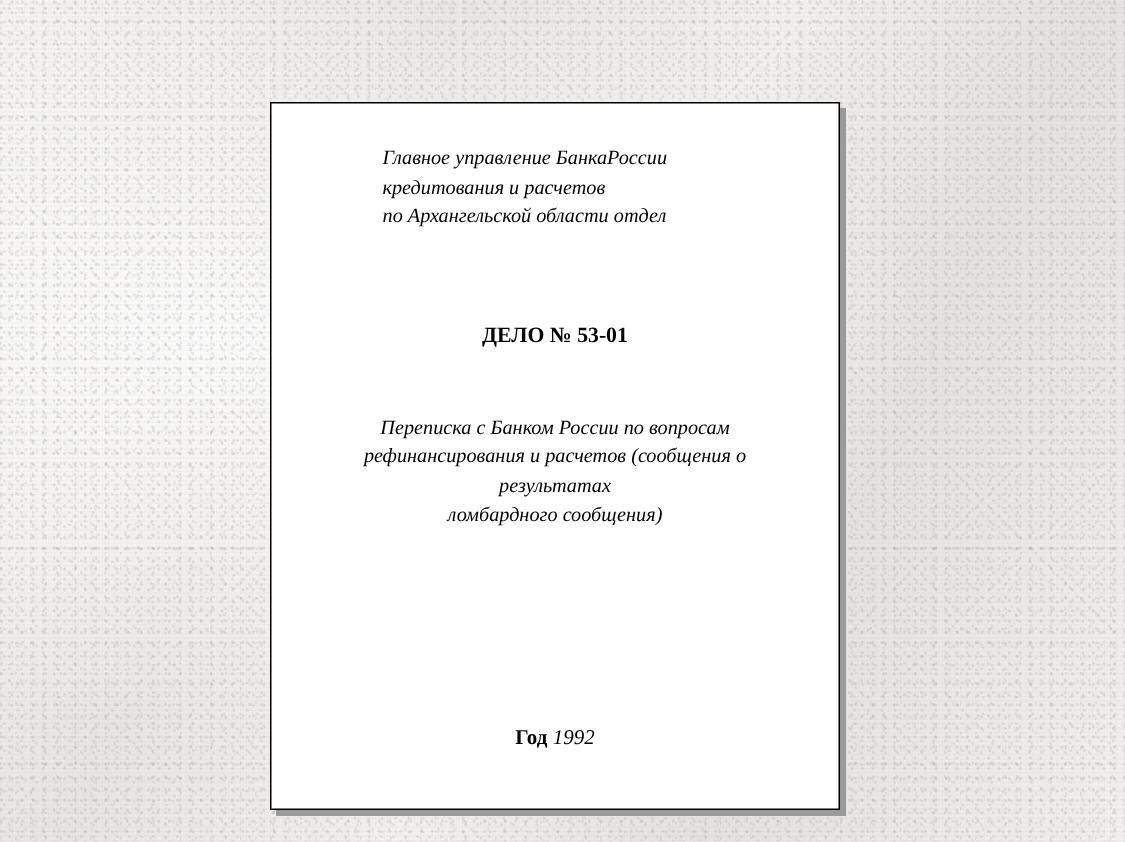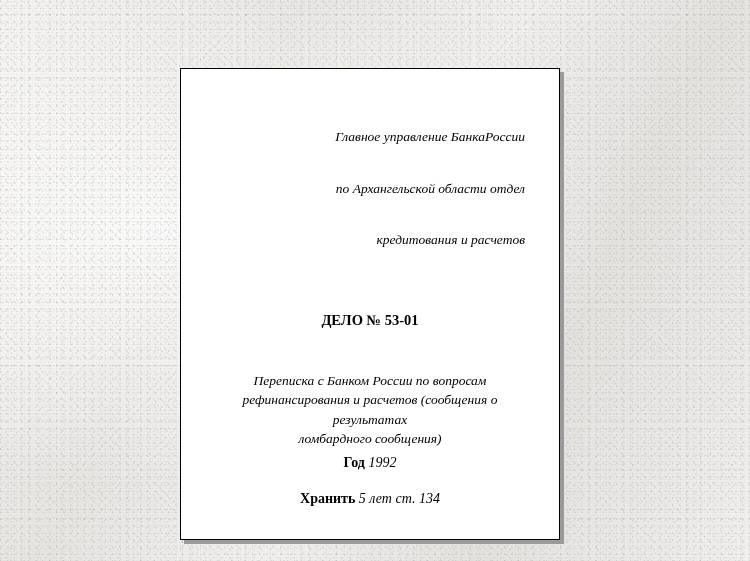--- a/index.html
+++ b/index.html
@@ -81,22 +81,21 @@
     text-align: center;
     font-style: italic;
     font-size: 13.5px;
     line-height: 1.45;
     color: #000;
     margin-top: 4px;
     padding-left: 40px;
   }
   .org-line {
     display: block;
-    text-align: right;
-    margin-top: 32px;
+    text-align: left;
   }
   .case-no {
     text-align: center;
     font-weight: bold;
     font-size: 14.5px;
     margin-top: 62px;
   }
   .subject {
     text-align: center;
     font-style: italic;
@@ -128,39 +127,35 @@
   <div class="noise"></div>
 
 
   <div class="doc-shadow"></div>
 
   <div class="doc">
     <div class="doc-inner">
 
       <div class="org-block">
         <span class="org-line">Главное управление  БанкаРоссии</span>
+        <span class="org-line">кредитования и расчетов</span>
         <span class="org-line">по Архангельской области отдел</span>
-        <span class="org-line">кредитования и расчетов</span>
       </div>
 
       <div class="case-no">ДЕЛО № 53-01</div>
 
       <div class="subject">
         <span>Переписка с Банком России по вопросам</span>
         <span>рефинансирования и расчетов (сообщения о результатах</span>
         <span>ломбардного сообщения)</span>
       </div>
 
       <div class="spacer"></div>
 
       <div class="year">
         <b>Год</b>
         <i>1992</i>
       </div>
 
-      <div class="keep">
-        <b>Хранить</b>
-        <i>5 лет ст. 134</i>
-      </div>
 
     </div>
   </div>
 </div>
 
 </body></html>

